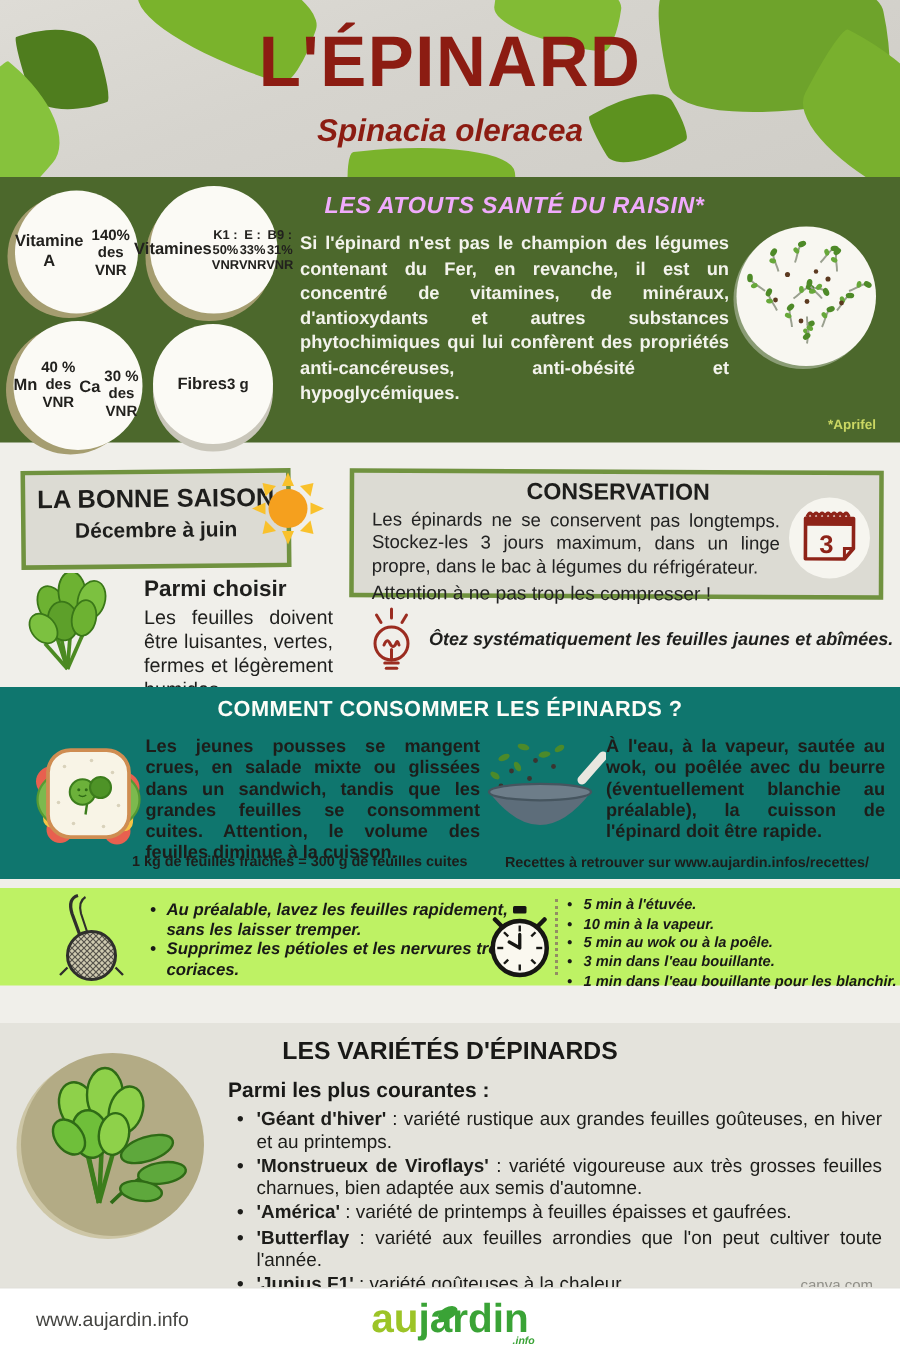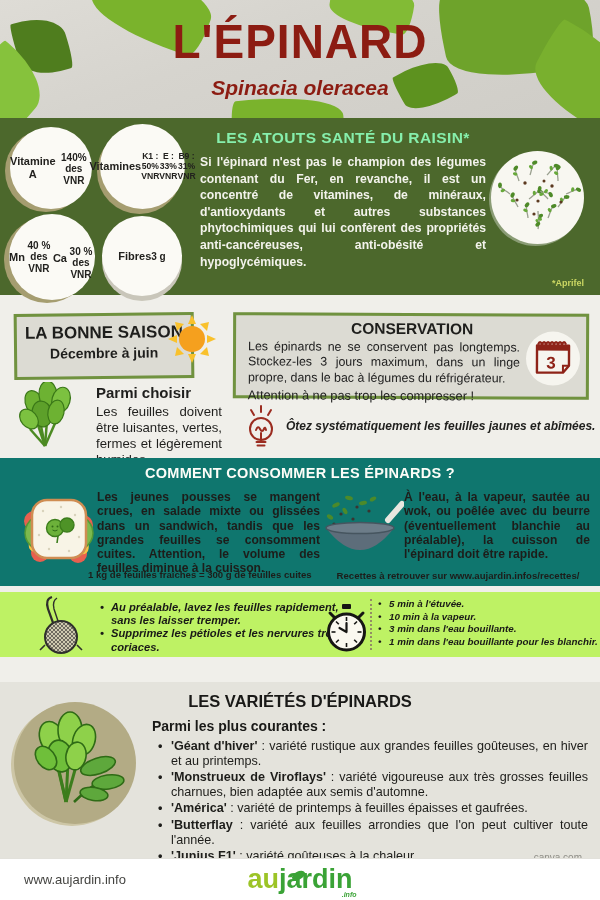--- a/index.html
+++ b/index.html
@@ -20,21 +20,21 @@
   .circle-badge { position:absolute; background:#fbfaf5; border-radius:50%; display:flex; flex-direction:row;
                   align-items:center; justify-content:center; text-align:center; color:#22211e; line-height:1.15; }
   .cb1 { left:10px; top:9px;  width:82px; height:82px; box-shadow:-5px 3px 0 #a59d70; }
   .cb2 { left:100px; top:6px; width:85px; height:85px; box-shadow:-3px 5px 0 #a59d70; }
   .cb3 { left:9px;  top:96px; width:86px; height:86px; box-shadow:-5px 3px 0 #a59d70; }
   .cb4 { left:102px; top:98px; width:80px; height:80px; box-shadow:0 5px 0 #c9c6ba; }
   .cb-name { font-weight:700; font-size:11px; }
   .cb-val  { font-weight:700; font-size:10px; margin-top:2px; }
   .cb-line { font-weight:700; font-size:8.6px; margin-top:1px; }
   .atouts-title { position:absolute; left:200px; top:11px; width:286px; text-align:center;
-                  color:#86efac; font-size:15.5px; font-weight:800; letter-spacing:.4px; }
+                  color:#f0abfc; font-size:15.5px; font-weight:800; letter-spacing:.4px;font-style:italic; }
   .atouts-body { position:absolute; left:200px; top:36px; width:286px; color:#f3f3ec;
                  font-size:12.2px; line-height:1.36; text-align:justify; font-weight:700; }
   .atouts-src { position:absolute; right:16px; bottom:7px; color:#cbd763; font-size:9px; font-weight:700; }
   .heart-circle { position:absolute; left:491px; top:33px; width:93px; height:93px; background:#f8f7f1;
                   border-radius:50%; box-shadow:-2px 2px 0 rgba(255,255,255,.35); }
 
   
   .season-box { position:absolute; left:14px; top:313px; width:180px; height:66px; background:#dcdbd3;
                 border:3px solid #70923f; transform:rotate(-.6deg); text-align:center; padding-top:7px; }
   .season-title { font-size:17px; font-weight:800; color:#1e1e1c; }
@@ -352,20 +352,21 @@
             <path d="M12 38.5 L14.8 35.7"></path>
             <path d="M33 38.5 L30.2 35.7"></path>
         </g>
         <path d="M22.5 28 L22.5 19 M22.5 28 L15.5 24" stroke="#161613" stroke-width="2.2" stroke-linecap="round"></path>
       </svg>
     </div>
     <div class="dotted-div"></div>
     <ul class="times-list">
       <li>5 min à l'étuvée.</li>
       <li>10 min à la vapeur.</li>
+      <li>5 min au wok ou à la poêle.</li>
       <li>3 min dans l'eau bouillante.</li>
       <li>1 min dans l'eau bouillante pour les blanchir.</li>
     </ul>
   </div>
 
   <div class="varieties">
     <div class="varieties-title">LES VARIÉTÉS D'ÉPINARDS</div>
     <div class="var-circle">
       <svg width="122" height="122" viewBox="0 0 122 122">
         <g stroke="#2f6b16" stroke-width="1.6" fill="#8ed14a">

